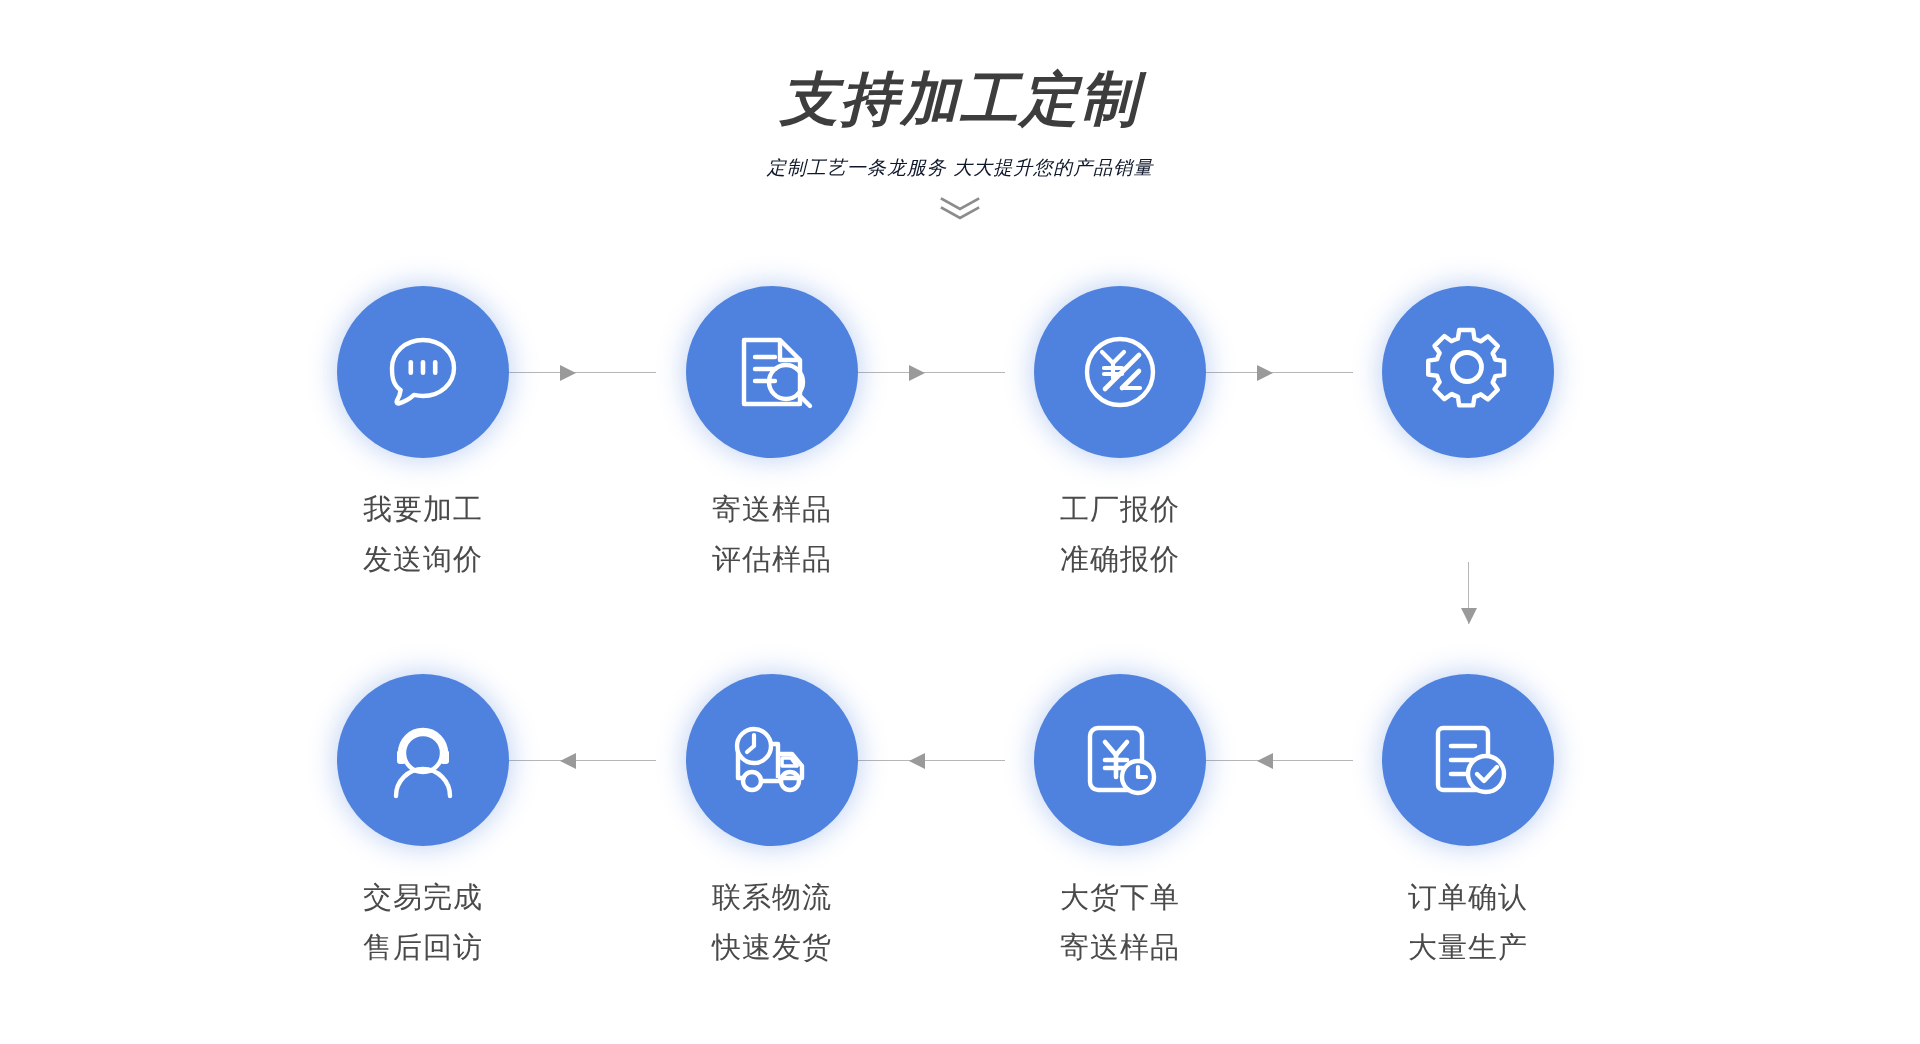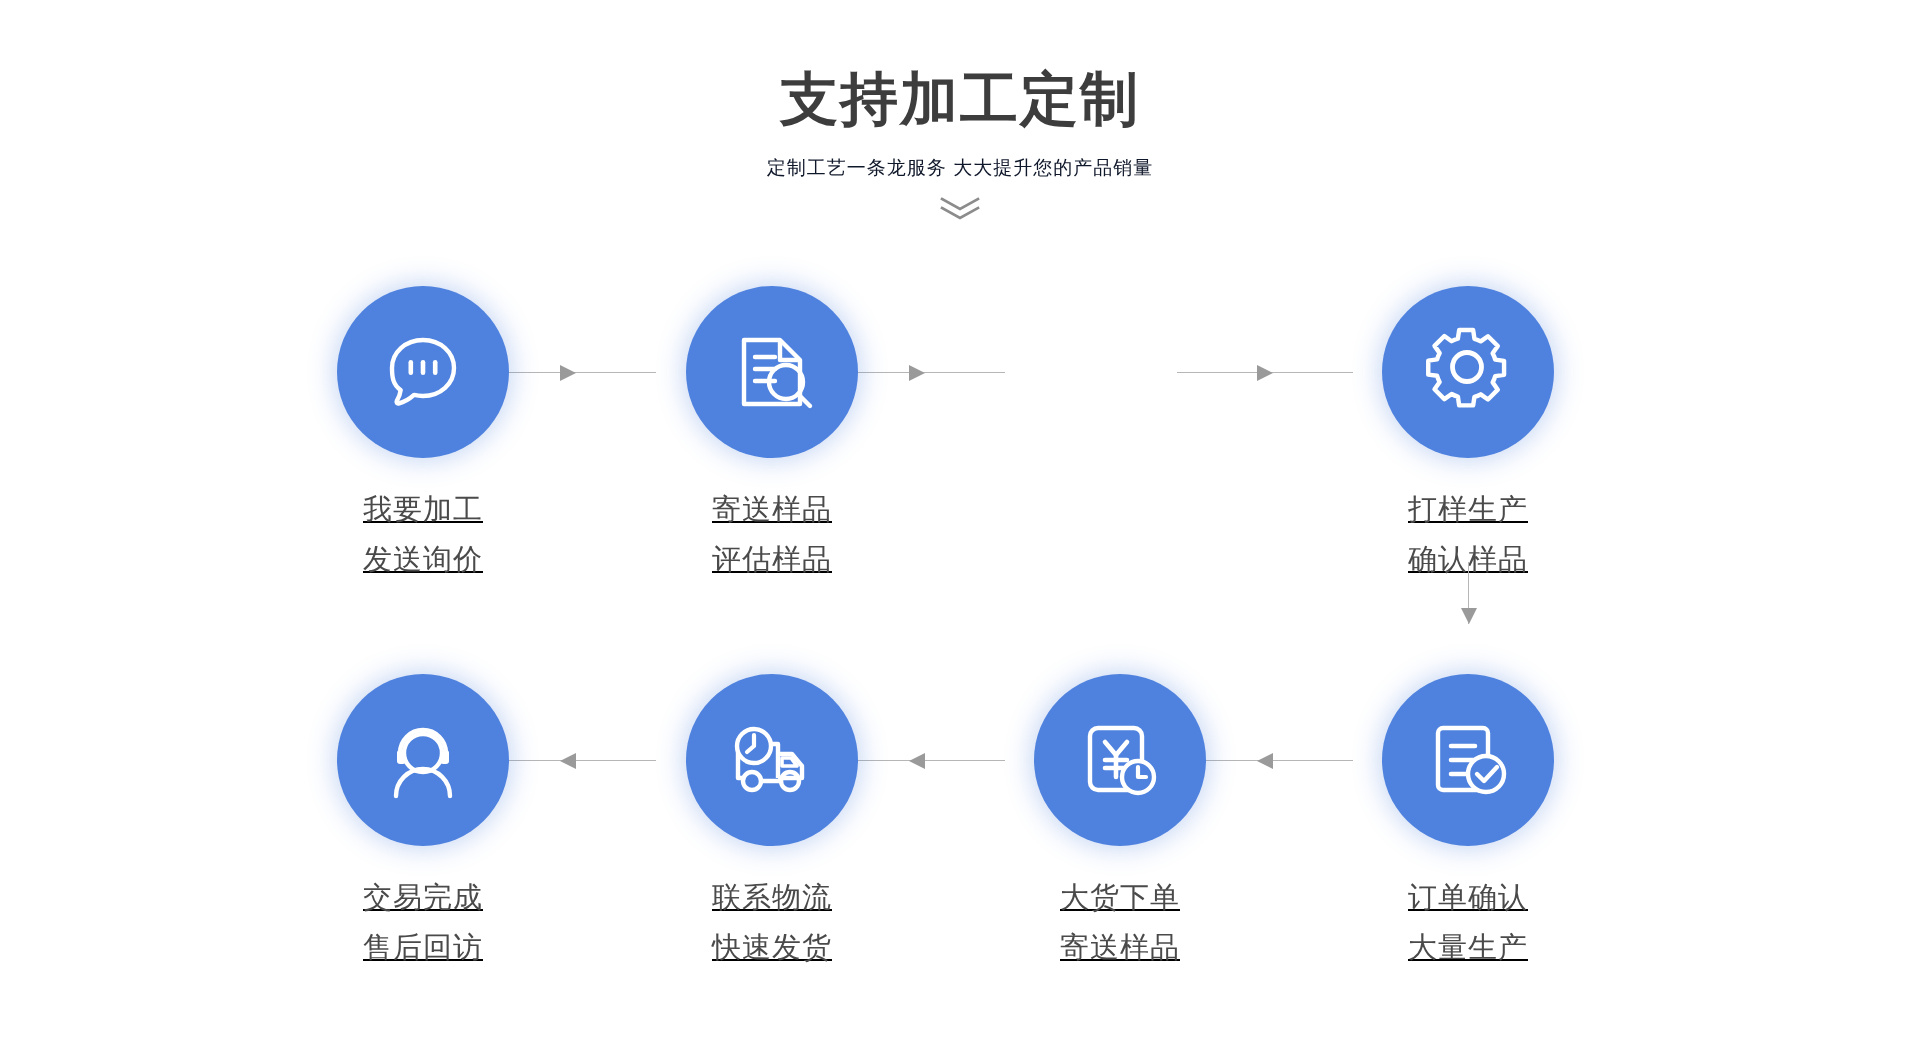--- a/index.html
+++ b/index.html
@@ -6,21 +6,21 @@
   * { margin:0; padding:0; box-sizing:border-box; }
   html, body {
     width:1920px; height:1044px;
     background:#ffffff;
     font-family:"Liberation Sans","DejaVu Sans",sans-serif;
     overflow:hidden;
   }
   .page { position:relative; width:1920px; height:1044px; background:#fff; }
 
   
-  .header { position:absolute; left:0; top:0; width:1920px; text-align:center; }
+  .header { position:absolute; left:0; top:0; width:1920px; text-align:center;font-style:italic; }
   .title {
     margin-top:62px;
     font-size:58px;
     line-height:74px;
     font-weight:bold;
     color:#3d3d3d;
     letter-spacing:2px;
   }
   .subtitle {
     margin-top:16px;
@@ -30,21 +30,21 @@
     letter-spacing:1px;
   }
   .chev-wrap { margin-top:10px; height:30px; display:flex; align-items:center; justify-content:center; }
   .chev { display:block; }
 
   
   .flow { position:absolute; left:0; top:286px; width:1920px; }
   .row { position:relative; height:330px; }
   .cell {
     position:absolute; top:0; width:260px;
-    display:flex; flex-direction:column; align-items:center;text-decoration:underline;
+    display:flex; flex-direction:column; align-items:center;
   }
   .cell.c0 { left:293px; }
   .cell.c1 { left:642px; }
   .cell.c2 { left:990px; }
   .cell.c3 { left:1338px; }
 
   .circle {
     width:172px; height:172px; border-radius:50%;
     background:#4e82de;
     display:flex; align-items:center; justify-content:center;
@@ -146,29 +146,41 @@
             <path d="M20 16h36l20 20v44H20z" fill="none" stroke="#ffffff" stroke-width="4.4" stroke-linejoin="round"></path>
             <path d="M56 16v20h20" fill="none" stroke="#ffffff" stroke-width="4.4" stroke-linejoin="round"></path>
             <path d="M31 33h20M31 45h20M31 57h20" stroke="#ffffff" stroke-width="4.4" stroke-linecap="round"></path>
             <circle cx="62" cy="58" r="17" fill="none" stroke="#ffffff" stroke-width="4.4"></circle>
             <path d="M74 70 L86 82" stroke="#ffffff" stroke-width="4.4" stroke-linecap="round"></path>
           </svg>
         </div>
         <div class="label"><span>寄送样品</span><br><span>评估样品</span></div>
       </div>
 
+      <div class="cell c2">
+        <div class="circle">
+          <svg width="96" height="96" viewBox="0 0 96 96">
+            <circle cx="48" cy="48" r="33" fill="none" stroke="#ffffff" stroke-width="4.4"></circle>
+            <path d="M30 28 L41 39 M30 28 L30 28 M41 39 L52 28" fill="none" stroke="#ffffff" stroke-width="4.2" stroke-linecap="round"></path>
+            <path d="M41 39 L41 54 M32 44 H50 M32 50 H50" stroke="#ffffff" stroke-width="4.2" stroke-linecap="round"></path>
+            <path d="M67 31 L33 65" stroke="#ffffff" stroke-width="4.6" stroke-linecap="round"></path>
+            <path d="M67 47 L50 64" stroke="#ffffff" stroke-width="4.6" stroke-linecap="round"></path>
+            <path d="M50 64 H68" stroke="#ffffff" stroke-width="4.2" stroke-linecap="round"></path>
+          </svg>
+        </div>
+        <div class="label"><span>工厂报价</span><br><span>准确报价</span></div>
+      </div>
 
       <div class="cell c3">
         <div class="circle">
           <svg width="96" height="96" viewBox="0 0 96 96">
             <path d="M40.4 13h15.2l1.4 9.6a27 27 0 0 1 6.8 2.8l7.9-5.6 10.7 10.7-5.6 7.9a27 27 0 0 1 2.8 6.8l9.6 1.4v15.2l-9.6 1.4a27 27 0 0 1-2.8 6.8l5.6 7.9-10.7 10.7-7.9-5.6a27 27 0 0 1-6.8 2.8L55.6 95H40.4l-1.4-9.6a27 27 0 0 1-6.8-2.8l-7.9 5.6-10.7-10.7 5.6-7.9a27 27 0 0 1-2.8-6.8L6.8 61.6V46.4l9.6-1.4a27 27 0 0 1 2.8-6.8l-5.6-7.9 10.7-10.7 7.9 5.6a27 27 0 0 1 6.8-2.8z" transform="translate(2,-6) scale(0.92)" fill="none" stroke="#ffffff" stroke-width="4.8" stroke-linejoin="round"></path>
             <circle cx="47" cy="43" r="14.5" fill="none" stroke="#ffffff" stroke-width="4.8"></circle>
           </svg>
         </div>
-        <div class="label"><span>打样生产</span><br><span>确认样品</span></div>
       </div>
     </div>
 
     <div class="vconn">
       <div class="vline"></div>
       <div class="vhead"></div>
     </div>
 
     <div class="row" style="margin-top:58px;">
 

